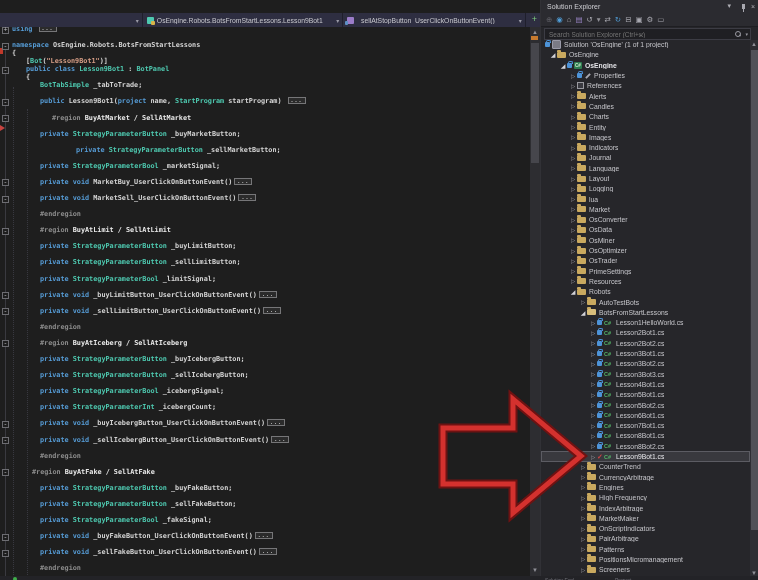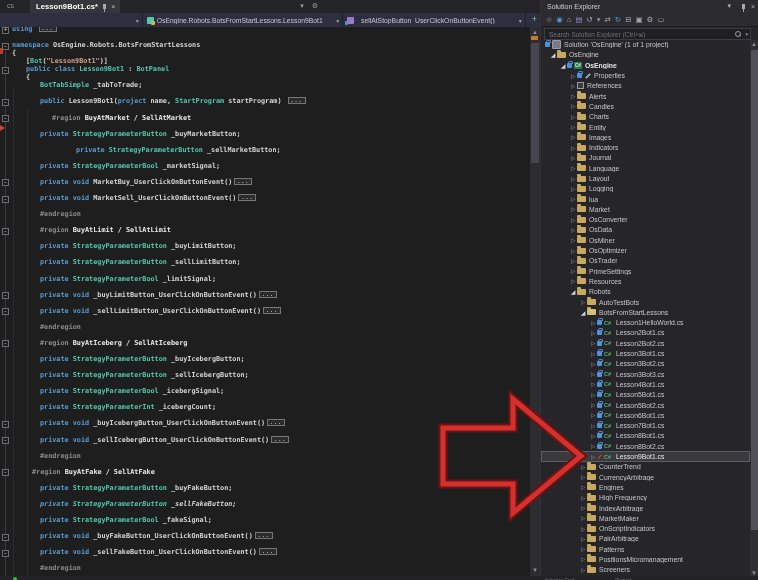--- a/index.html
+++ b/index.html
@@ -91,32 +91,20 @@
   #tscroll .thumb{position:absolute;left:1px;top:10px;width:7px;height:480px;background:#515157;}
   
   #arrow-svg{position:absolute;left:0;top:0;width:758px;height:580px;pointer-events:none;z-index:50;}
 </style>
 </head>
 <body>
 
 <div id="screen">
 
   <div id="editor">
-    <div id="tabstrip">
-      <span id="corner-cs">cs</span>
-      <div id="doc-tab">
-        <span class="ttl">Lesson9Bot1.cs*</span>
-        <span class="pin"></span>
-        <span class="tab-x">×</span>
-      </div>
-      <div id="tab-right">
-        <span class="g">▾</span>
-        <span class="g">⚙</span>
-      </div>
-    </div>
 
     <div id="navbar">
       <div class="combo" style="width:143px;">
         <span class="cv" style="margin-left:5px;"></span>
         <span class="dd" style="margin-left:auto;">▾</span>
       </div>
       <div class="combo" style="width:201px;">
         <span class="ic-class"></span>
         <span class="cv" style="flex:1;">OsEngine.Robots.BotsFromStartLessons.Lesson9Bot1</span>
         <span class="dd">▾</span>
@@ -175,21 +163,21 @@
           <div class="code-line" style="top: 360.25px; left: 40px;"><span class="tk-k">private </span><span class="tk-t">StrategyParameterBool</span><span class="tk-p"> _icebergSignal;</span></div>
           <div class="code-line" style="top: 376.35px; left: 40px;"><span class="tk-k">private </span><span class="tk-t">StrategyParameterInt</span><span class="tk-p"> _icebergCount;</span></div>
           <div class="fold-marker" style="top: 393.95px;">-</div>
           <div class="code-line" style="top: 392.45px; left: 40px;"><span class="tk-k">private void </span><span class="tk-p">_buyIcebergButton_UserClickOnButtonEvent()</span><span class="tk-box">...</span></div>
           <div class="fold-marker" style="top: 410.05px;">-</div>
           <div class="code-line" style="top: 408.55px; left: 40px;"><span class="tk-k">private void </span><span class="tk-p">_sellIcebergButton_UserClickOnButtonEvent()</span><span class="tk-box">...</span></div>
           <div class="code-line" style="top: 424.65px; left: 40px;"><span class="tk-g">#endregion</span></div>
           <div class="fold-marker" style="top: 442.25px;">-</div>
           <div class="code-line" style="top: 440.75px; left: 32px; text-align: right;"><span class="tk-g">#region </span><span class="tk-b">BuyAtFake / SellAtFake</span></div>
           <div class="code-line" style="top: 456.85px; left: 40px;"><span class="tk-k">private </span><span class="tk-t">StrategyParameterButton</span><span class="tk-p"> _buyFakeButton;</span></div>
-          <div class="code-line" style="top: 472.95px; left: 40px; font-style: italic;"><span class="tk-k">private </span><span class="tk-t">StrategyParameterButton</span><span class="tk-p"> _sellFakeButton;</span></div>
+          <div class="code-line" style="top: 472.95px; left: 40px;"><span class="tk-k">private </span><span class="tk-t">StrategyParameterButton</span><span class="tk-p"> _sellFakeButton;</span></div>
           <div class="code-line" style="top: 489.05px; left: 40px;"><span class="tk-k">private </span><span class="tk-t">StrategyParameterBool</span><span class="tk-p"> _fakeSignal;</span></div>
           <div class="fold-marker" style="top: 506.65px;">-</div>
           <div class="code-line" style="top: 505.15px; left: 40px;"><span class="tk-k">private void </span><span class="tk-p">_buyFakeButton_UserClickOnButtonEvent()</span><span class="tk-box">...</span></div>
           <div class="fold-marker" style="top: 522.75px;">-</div>
           <div class="code-line" style="top: 521.25px; left: 40px;"><span class="tk-k">private void </span><span class="tk-p">_sellFakeButton_UserClickOnButtonEvent()</span><span class="tk-box">...</span></div>
           <div class="code-line" style="top: 537.35px; left: 40px;"><span class="tk-g">#endregion</span></div>
         </div>
     </div>
 
     <div id="escroll">

